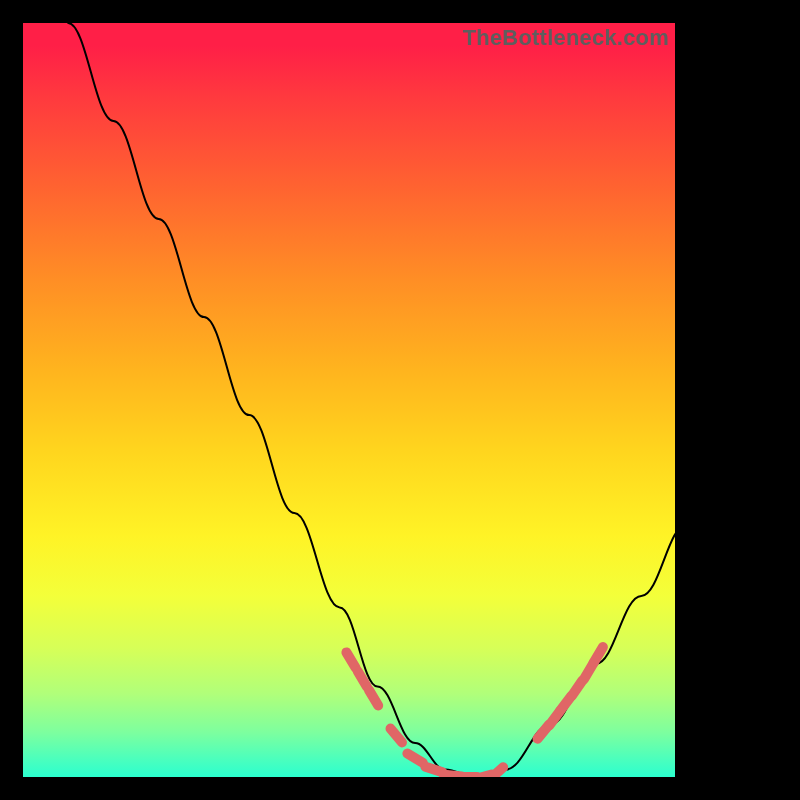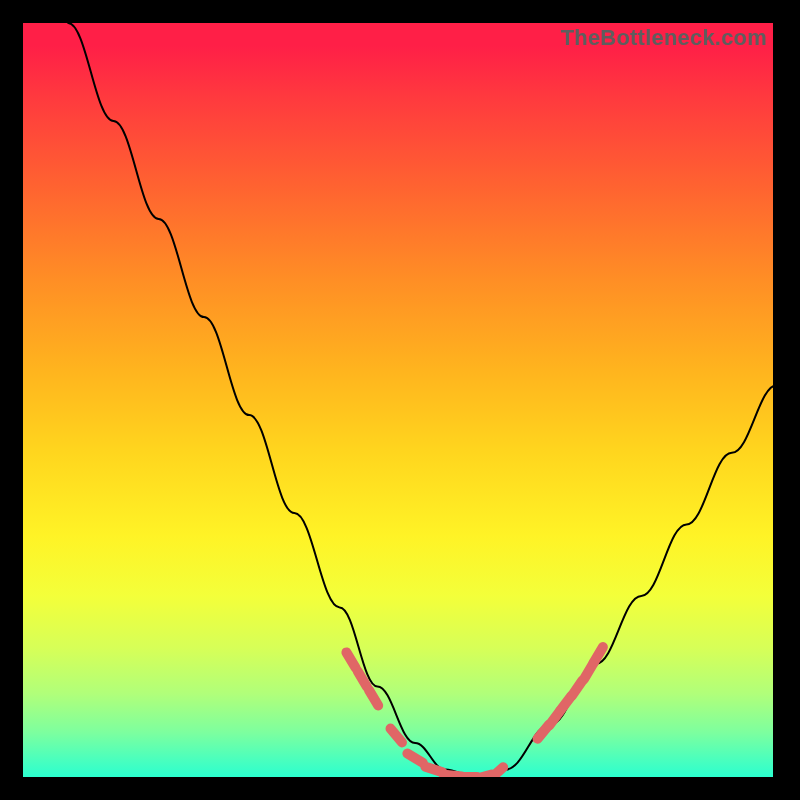--- a/index.html
+++ b/index.html
@@ -1,21 +1,21 @@
 <!DOCTYPE html>
 <html><head>
 <meta charset="utf-8">
 <style>
   * { margin: 0; padding: 0; box-sizing: border-box; }
   html, body { width: 800px; height: 800px; overflow: hidden; background: #000; }
   .frame { position: relative; width: 800px; height: 800px; background: #000; }
   .plot {
     position: absolute;
     left: 23px; top: 23px;
-    width: 750px; height: 754px;
+    width: 652px; height: 754px;
     background: linear-gradient(to bottom,
       #ff1f47 0%,
       #ff1f47 3%,
       #ff3a3e 10%,
       #ff6430 22%,
       #ff8e25 34%,
       #ffb41e 46%,
       #ffd61e 57%,
       #fff326 68%,
       #f3ff3a 76%,

